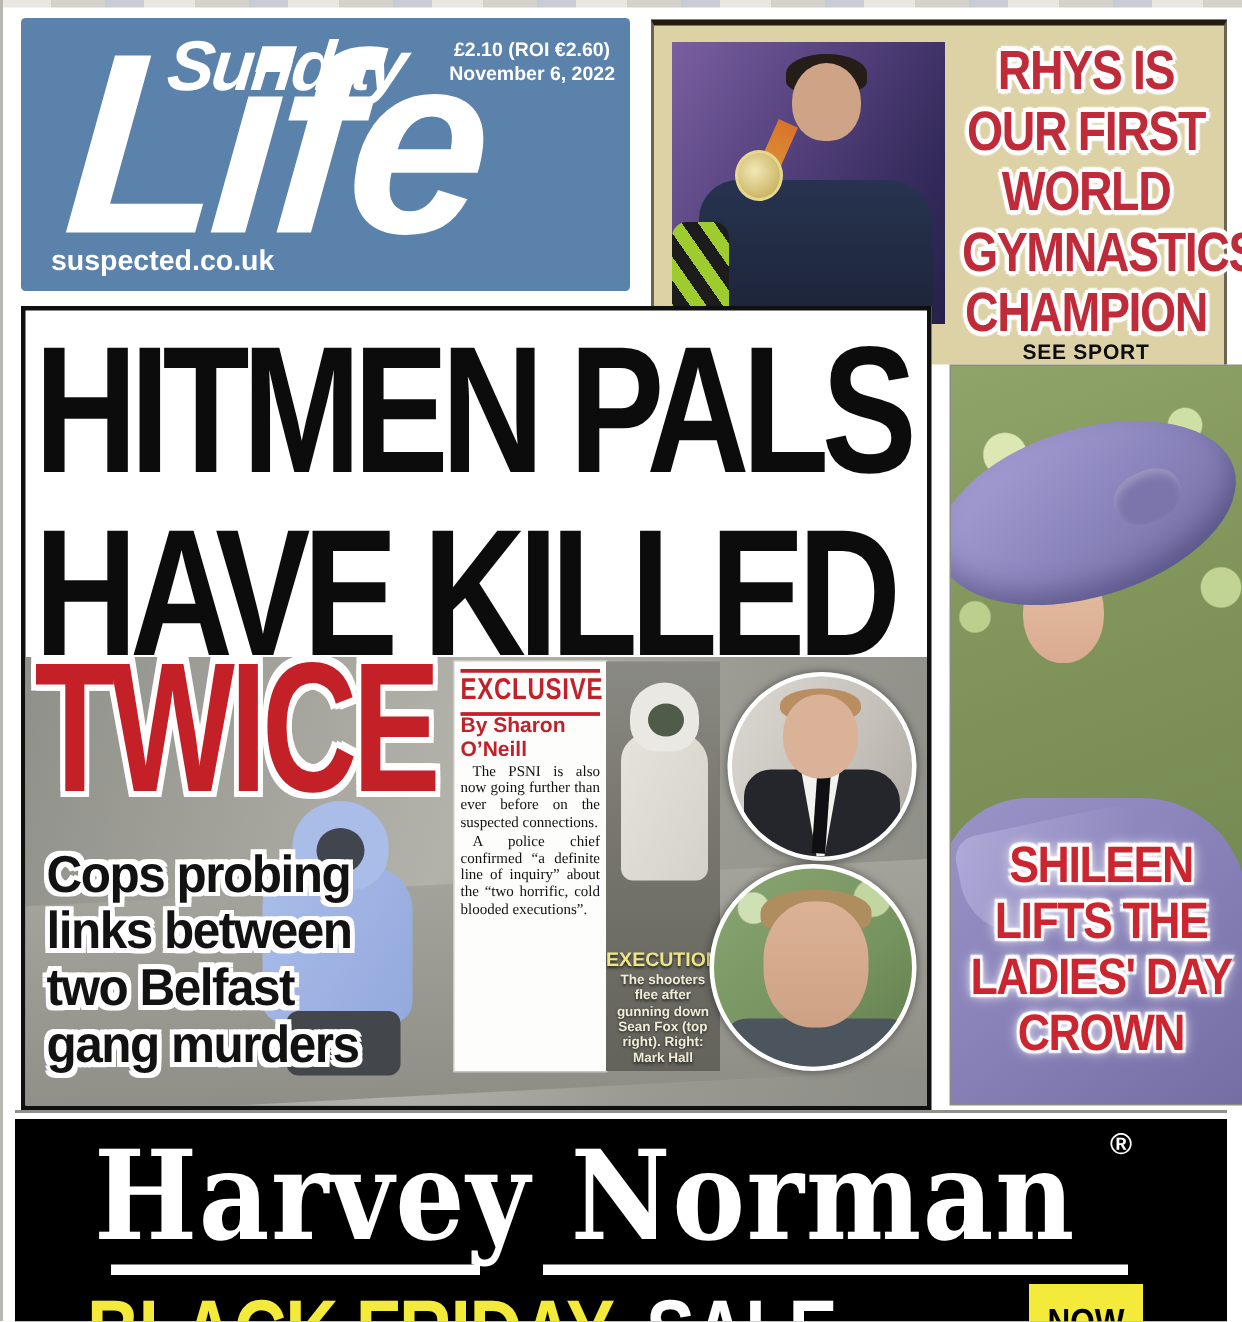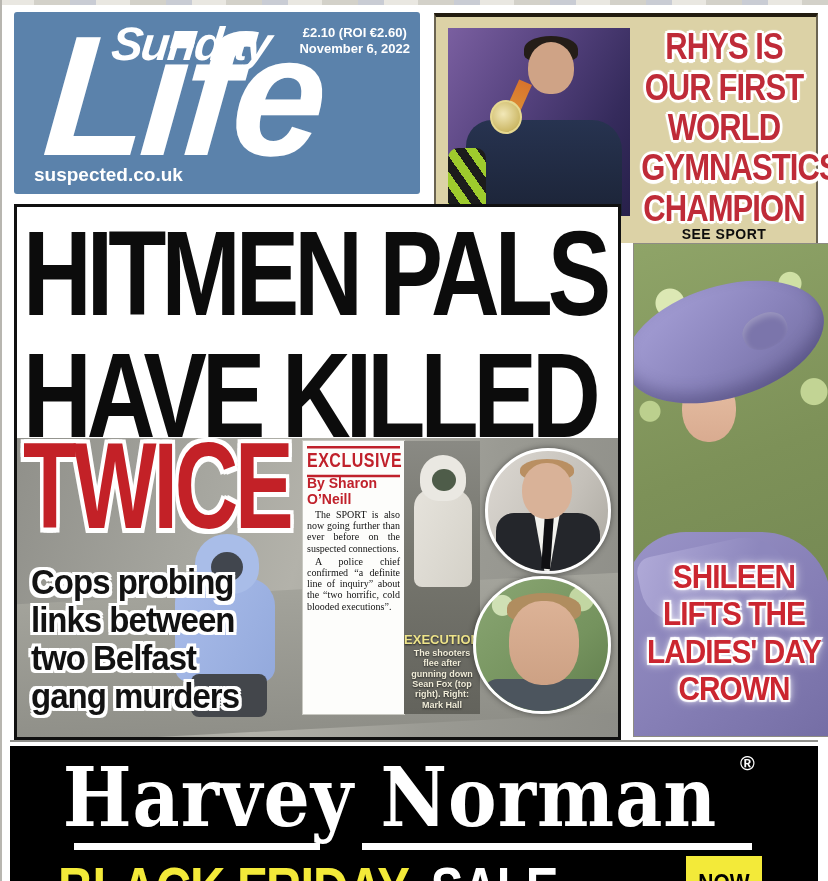--- a/index.html
+++ b/index.html
@@ -203,21 +203,21 @@
       <div class="abs cops">
         <div>Cops probing</div>
         <div>links between</div>
         <div>two Belfast</div>
         <div>gang murders</div>
       </div>
 
       <div class="abs excl-col">
         <div class="excl-tag">EXCLUSIVE</div>
         <div class="excl-by">By Sharon O’Neill</div>
-        <p class="body">The SPORT is also now going further than ever before on the suspected connections.</p>
+        <p class="body">The PSNI is also now going further than ever before on the suspected connections.</p>
         <p class="body">A police chief confirmed “a definite line of inquiry” about the “two horrific, cold blooded executions”.</p>
 
       </div>
 
       <div class="abs shooter-strip">
         <div class="abs ss-body"></div>
         <div class="abs ss-hood"></div>
         <div class="abs ss-face"></div>
         <div class="abs ss-caption">
           <div class="ss-cap-title">EXECUTION</div>

